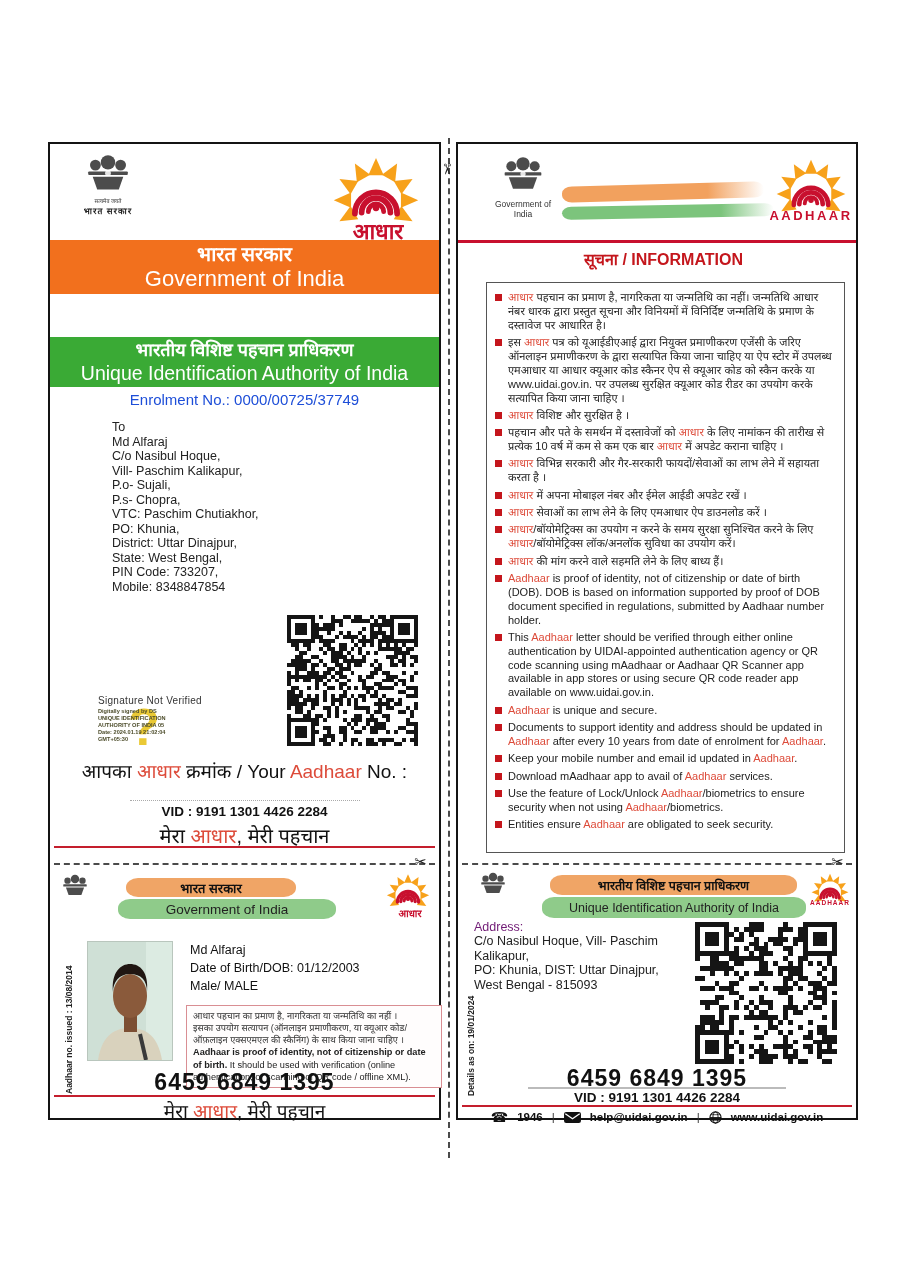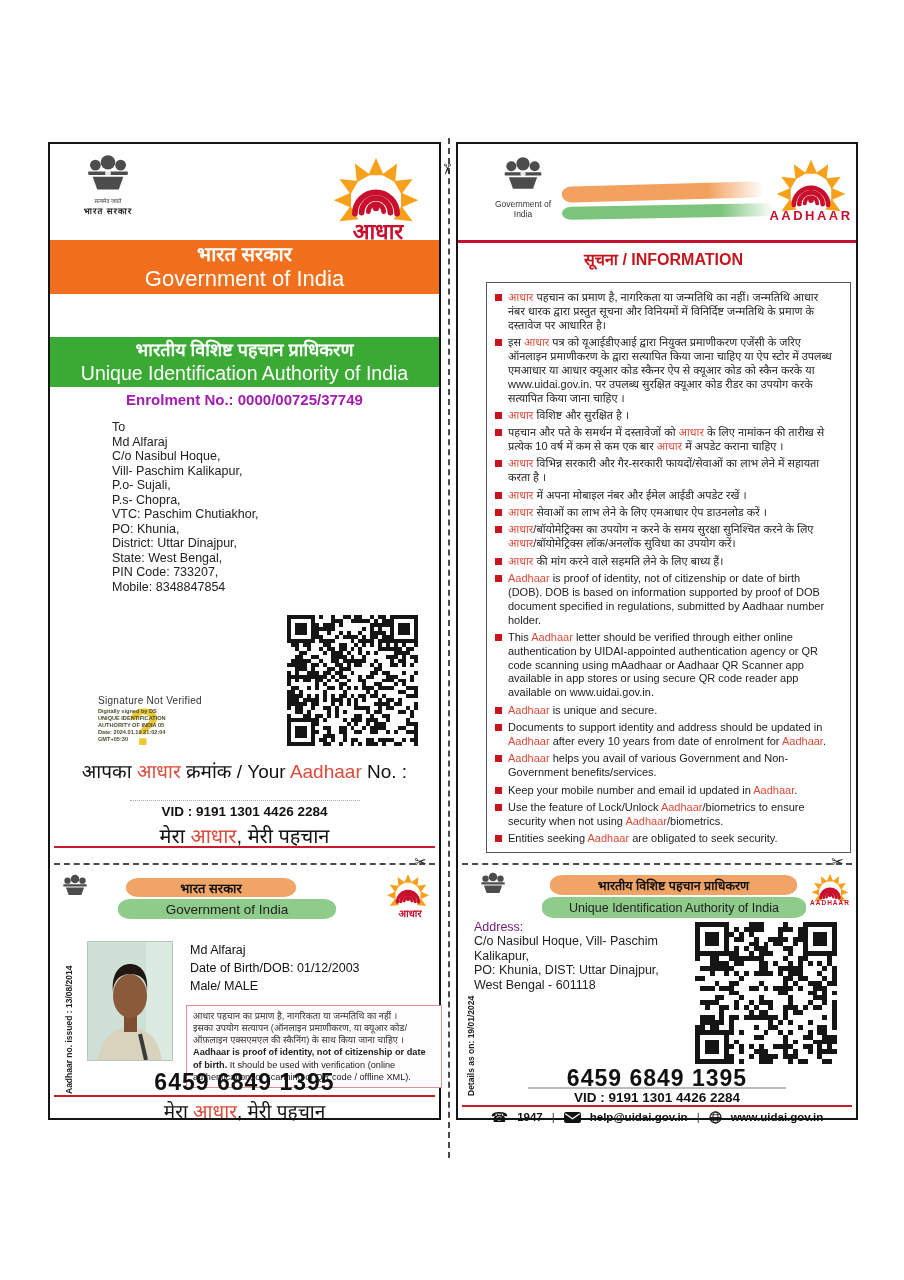--- a/index.html
+++ b/index.html
@@ -93,21 +93,21 @@
     <div class="band band-saffron" style="top:96px;height:52px;padding-top:2px;">
       <div style="font-size:20px;font-weight:bold;line-height:24px;">भारत सरकार</div>
       <div style="font-size:22px;line-height:25px;">Government of India</div>
     </div>
 
     <div class="band band-green" style="top:193px;height:48px;padding-top:2px;">
       <div style="font-size:18px;font-weight:bold;line-height:23px;">भारतीय विशिष्ट पहचान प्राधिकरण</div>
       <div style="font-size:19.5px;line-height:22px;">Unique Identification Authority of India</div>
     </div>
 
-    <div class="abs ctr" style="top:247px;left:0;right:0;font-size:15px;font-weight:bold;color:#a21caf;">Enrolment No.: 0000/00725/37749</div>
+    <div class="abs ctr" style="top:247px;left:0;right:0;font-size:15px;font-weight:normal;color:#1d4ed8;">Enrolment No.: 0000/00725/37749</div>
 
     <div class="abs addr" style="left:62px;top:276px;width:240px;">
         <div>To</div>
         <div>Md Alfaraj</div>
         <div>C/o Nasibul Hoque,</div>
         <div>Vill- Paschim Kalikapur,</div>
         <div>P.o- Sujali,</div>
         <div>P.s- Chopra,</div>
         <div>VTC: Paschim Chutiakhor,</div>
         <div>PO: Khunia,</div>
@@ -806,21 +806,21 @@
             <path d="M42 58 a8 8 0 1 1 16 0" stroke-width="5"></path>
           </g>
           <circle cx="50" cy="54" r="3.5" fill="#C8102E"></circle>
         </svg>
       <div class="logo-label-en" style="font-size:13px;letter-spacing:2.5px;margin-top:-8px;">AADHAAR</div>
     </div>
 
     <div class="abs" style="top:96px;left:0;right:0;height:3px;background:#C8102E;"></div>
     <div class="abs ctr" style="top:104px;left:0;right:0;font-size:16px;font-weight:bold;color:#C4161C;padding-left:13px;">सूचना / INFORMATION</div>
 
-    <div class="infobox" style="left:28px;top:138px;width:340px;height:553px;padding:8px 15px 8px 8px;">
+    <div class="infobox" style="left:28px;top:138px;width:340px;height:553px;padding:8px 9px 8px 8px;">
         <div class="bullet">
           <span class="marker"></span>
           <span class="btext"><span class="red">आधार</span><span> पहचान का प्रमाण है, नागरिकता या जन्मतिथि का नहीं। जन्मतिथि आधार नंबर धारक द्वारा प्रस्तुत सूचना और विनियमों में विनिर्दिष्ट जन्मतिथि के प्रमाण के दस्तावेज पर आधारित है।</span></span>
         </div>
         <div class="bullet">
           <span class="marker"></span>
           <span class="btext"><span>इस </span><span class="red">आधार</span><span> पत्र को यूआईडीएआई द्वारा नियुक्त प्रमाणीकरण एजेंसी के जरिए ऑनलाइन प्रमाणीकरण के द्वारा सत्यापित किया जाना चाहिए या ऐप स्टोर में उपलब्ध एमआधार या आधार क्यूआर कोड स्कैनर ऐप से क्यूआर कोड को स्कैन करके या www.uidai.gov.in. पर उपलब्ध सुरक्षित क्यूआर कोड रीडर का उपयोग करके सत्यापित किया जाना चाहिए ।</span></span>
         </div>
         <div class="bullet">
           <span class="marker"></span>
@@ -861,33 +861,33 @@
         <div class="bullet">
           <span class="marker"></span>
           <span class="btext"><span class="red">Aadhaar</span><span> is unique and secure.</span></span>
         </div>
         <div class="bullet">
           <span class="marker"></span>
           <span class="btext"><span>Documents to support identity and address should be updated in </span><span class="red">Aadhaar</span><span> after every 10 years from date of enrolment for </span><span class="red">Aadhaar</span><span>.</span></span>
         </div>
         <div class="bullet">
           <span class="marker"></span>
-          <span class="btext"><span class="red">Aadhaar</span><span> helps you avail of various Government and Non-Government benefits/services.</span></span>
-        </div>
-        <div class="bullet">
-          <span class="marker"></span>
           <span class="btext"><span>Keep your mobile number and email id updated in </span><span class="red">Aadhaar</span><span>.</span></span>
         </div>
         <div class="bullet">
           <span class="marker"></span>
+          <span class="btext"><span>Download mAadhaar app to avail of </span><span class="red">Aadhaar</span><span> services.</span></span>
+        </div>
+        <div class="bullet">
+          <span class="marker"></span>
           <span class="btext"><span>Use the feature of Lock/Unlock </span><span class="red">Aadhaar</span><span>/biometrics to ensure security when not using </span><span class="red">Aadhaar</span><span>/biometrics.</span></span>
         </div>
         <div class="bullet">
           <span class="marker"></span>
-          <span class="btext"><span>Entities seeking </span><span class="red">Aadhaar</span><span> are obligated to seek security.</span></span>
+          <span class="btext"><span>Entities ensure </span><span class="red">Aadhaar</span><span> are obligated to seek security.</span></span>
         </div>
       </div>
 
     <div class="hcut" style="top:719px;left:4px;right:4px;">
       <span class="scissors" style="right:8px;top:-10px;">✂</span>
     </div>
 
     <div class="abs emb" style="left:18px;top:728px;width:34px;">
       <svg viewBox="0 0 60 46" width="32" height="25">
           <g fill="#4c4c4c">
@@ -928,21 +928,21 @@
       <div class="logo-label-en" style="font-size:6.5px;letter-spacing:1px;margin-top:-5px;">AADHAAR</div>
     </div>
 
     <div class="vert" style="left:8px;top:952px;">Details as on: 19/01/2024</div>
 
     <div class="abs" style="left:16px;top:776px;width:212px;">
       <div style="font-size:12.5px;color:#701a75;">Address:</div>
       <div class="addr">
           <div>C/o Nasibul Hoque, Vill- Paschim Kalikapur,</div>
           <div>PO: Khunia, DIST: Uttar Dinajpur,</div>
-          <div>West Bengal - 601118</div>
+          <div>West Bengal - 815093</div>
         </div>
     </div>
 
     <div class="qr" style="left:237px;top:778px;width:142px;height:142px;"><svg viewBox="0 0 29 29" width="100%" height="100%" shape-rendering="crispEdges" preserveAspectRatio="none">
           <rect width="29" height="29" fill="#fff"></rect>
           <rect x="0" y="0" width="1" height="1" fill="#151515"></rect>
           <rect x="1" y="0" width="1" height="1" fill="#151515"></rect>
           <rect x="2" y="0" width="1" height="1" fill="#151515"></rect>
           <rect x="3" y="0" width="1" height="1" fill="#151515"></rect>
           <rect x="4" y="0" width="1" height="1" fill="#151515"></rect>
@@ -1341,21 +1341,21 @@
           <rect x="27" y="28" width="1" height="1" fill="#151515"></rect>
         </svg></div>
 
     <div class="abs ctr num" style="top:921px;left:0;right:0;">6459 6849 1395</div>
     <div class="abs" style="top:943px;left:70px;right:70px;height:1.5px;background:#bbb;"></div>
     <div class="abs ctr" style="top:946px;left:0;right:0;font-size:13.5px;font-weight:bold;color:#111;">VID : 9191 1301 4426 2284</div>
     <div class="crimsonline" style="top:961px;left:4px;right:4px;"></div>
 
     <div class="footer" style="top:965px;left:0;right:0;">
       <span style="font-family:'DejaVu Sans',sans-serif;font-size:14px;">☎</span>
-      <span>1947</span>
+      <span>1946</span>
       <span class="sep">|</span>
       <span>
           <svg viewBox="0 0 20 13" width="17" height="11" style="display:block;">
             <rect width="20" height="13" rx="2.5" fill="#111"></rect>
             <path d="M1.5 2 10 8 18.5 2" stroke="#fff" stroke-width="1.6" fill="none"></path>
           </svg>
         </span>
       <span>help@uidai.gov.in</span>
       <span class="sep">|</span>
       <span>

